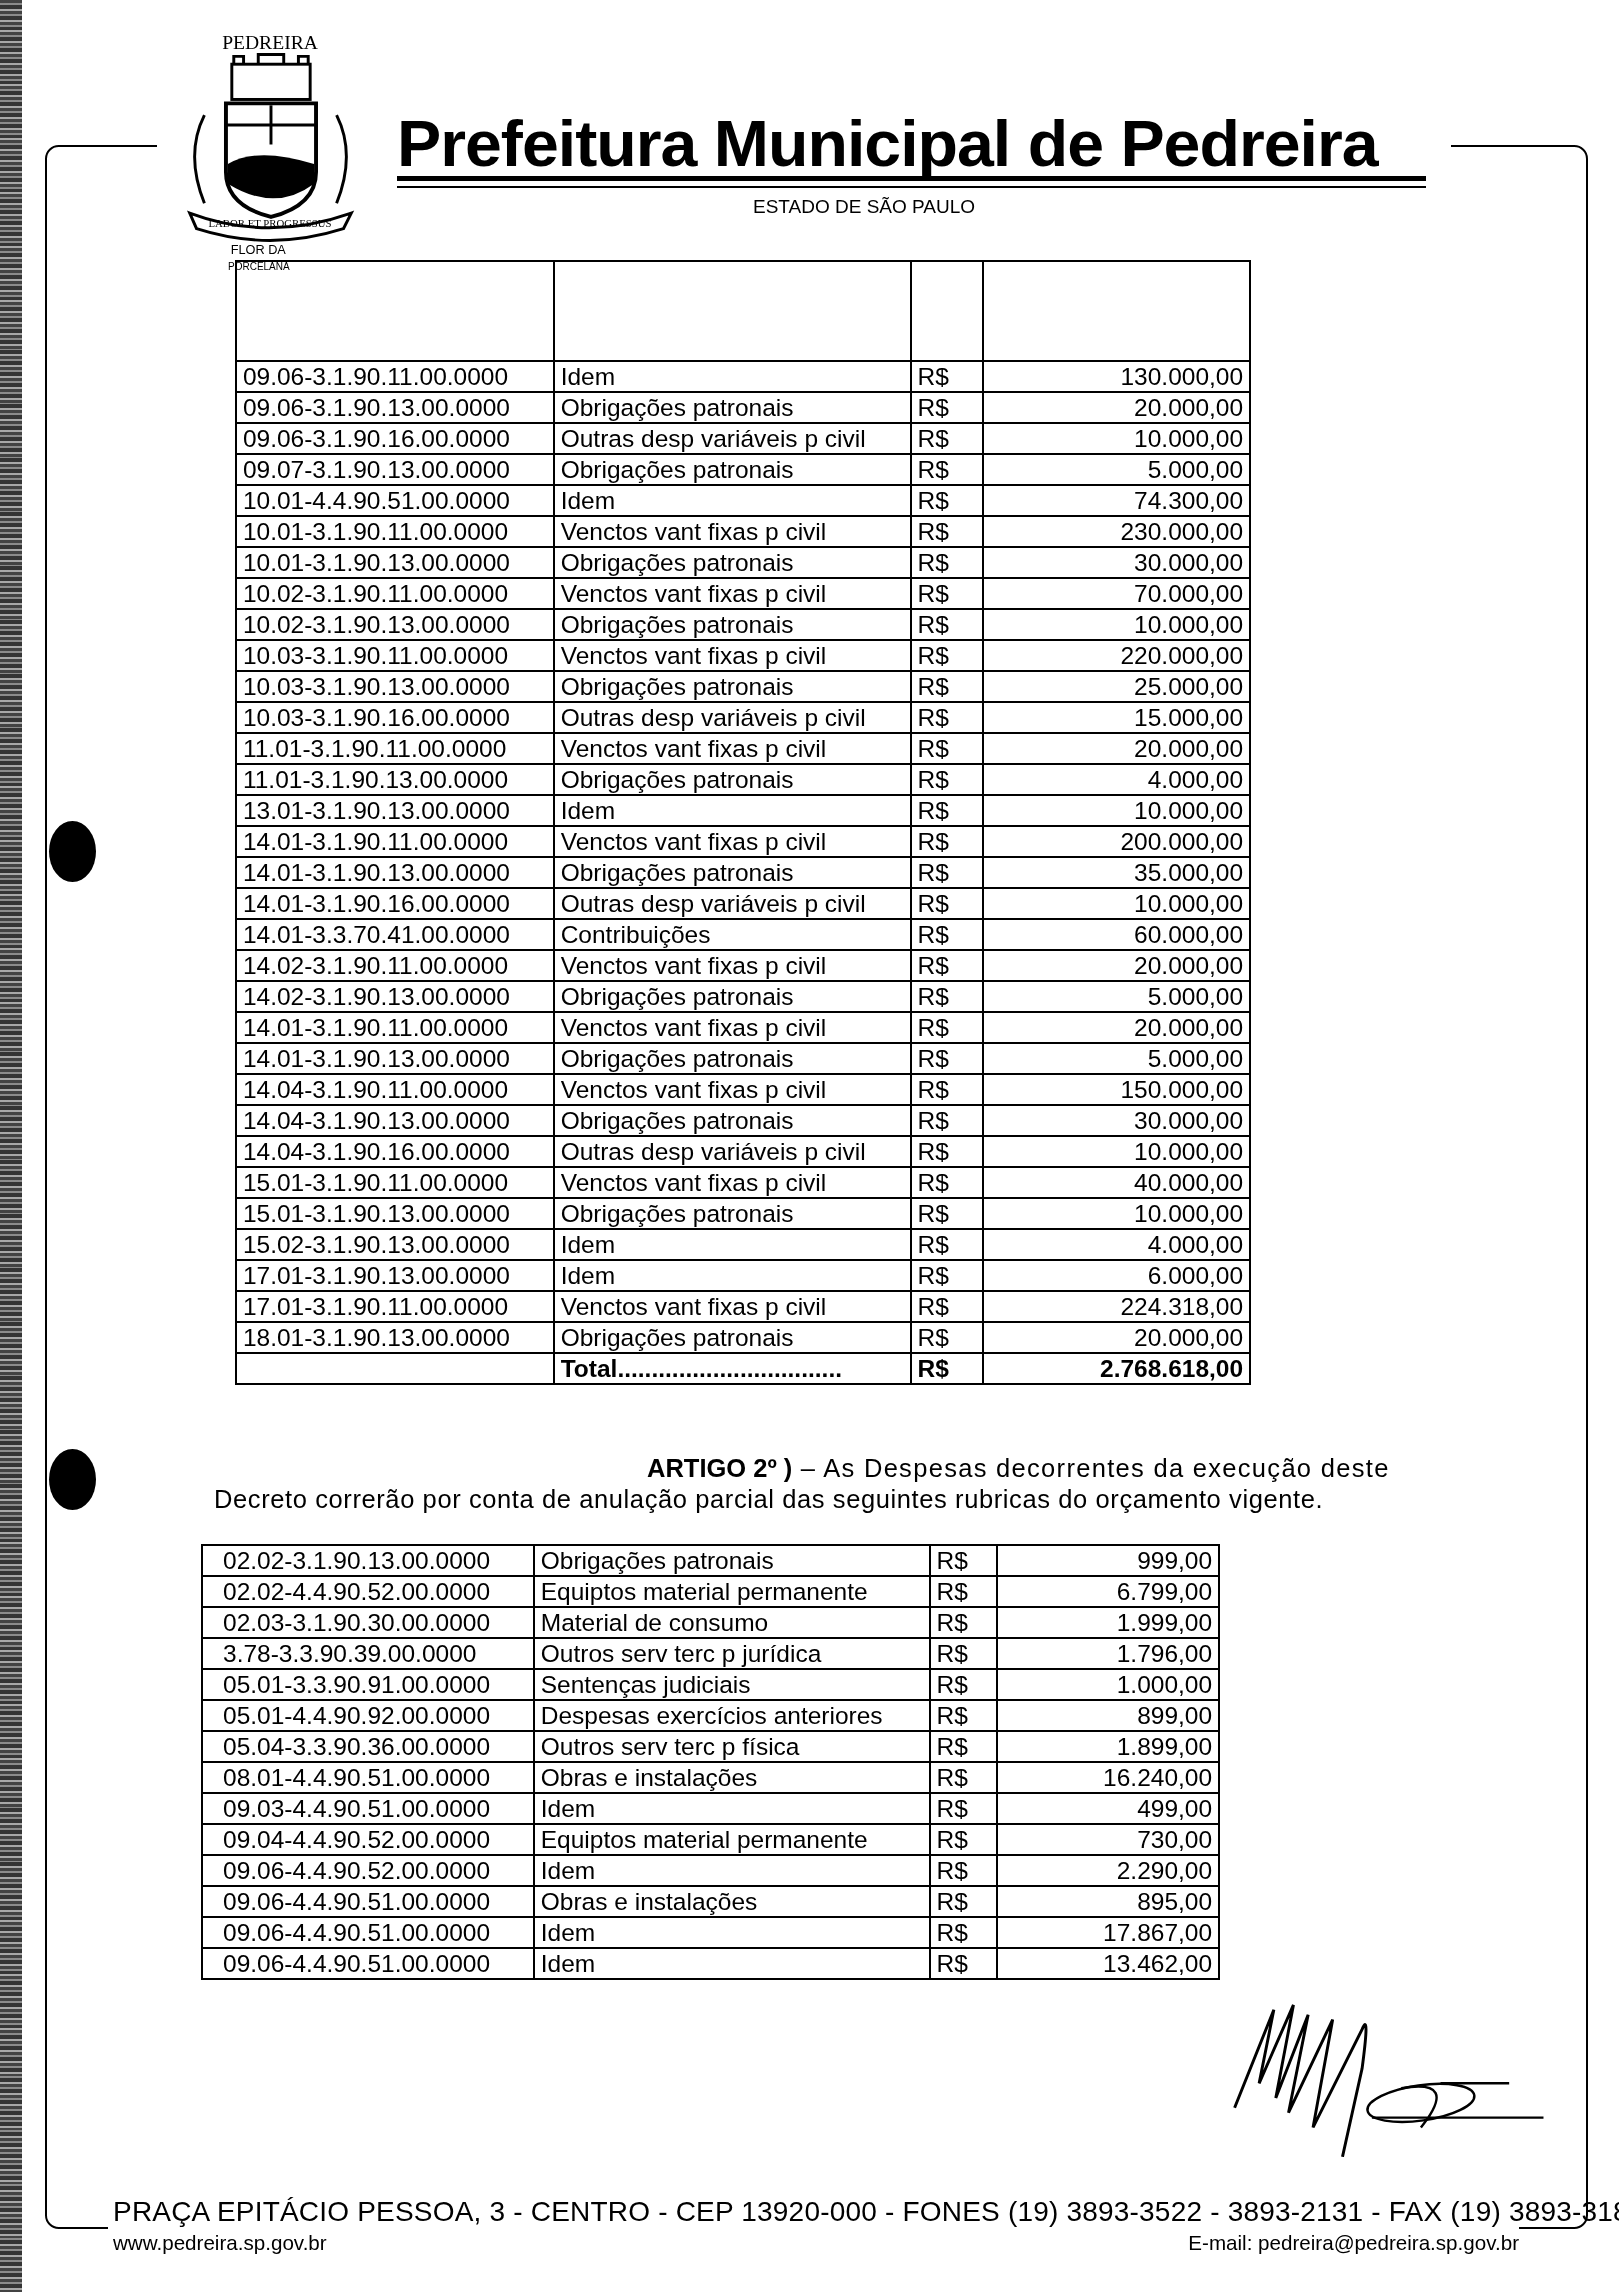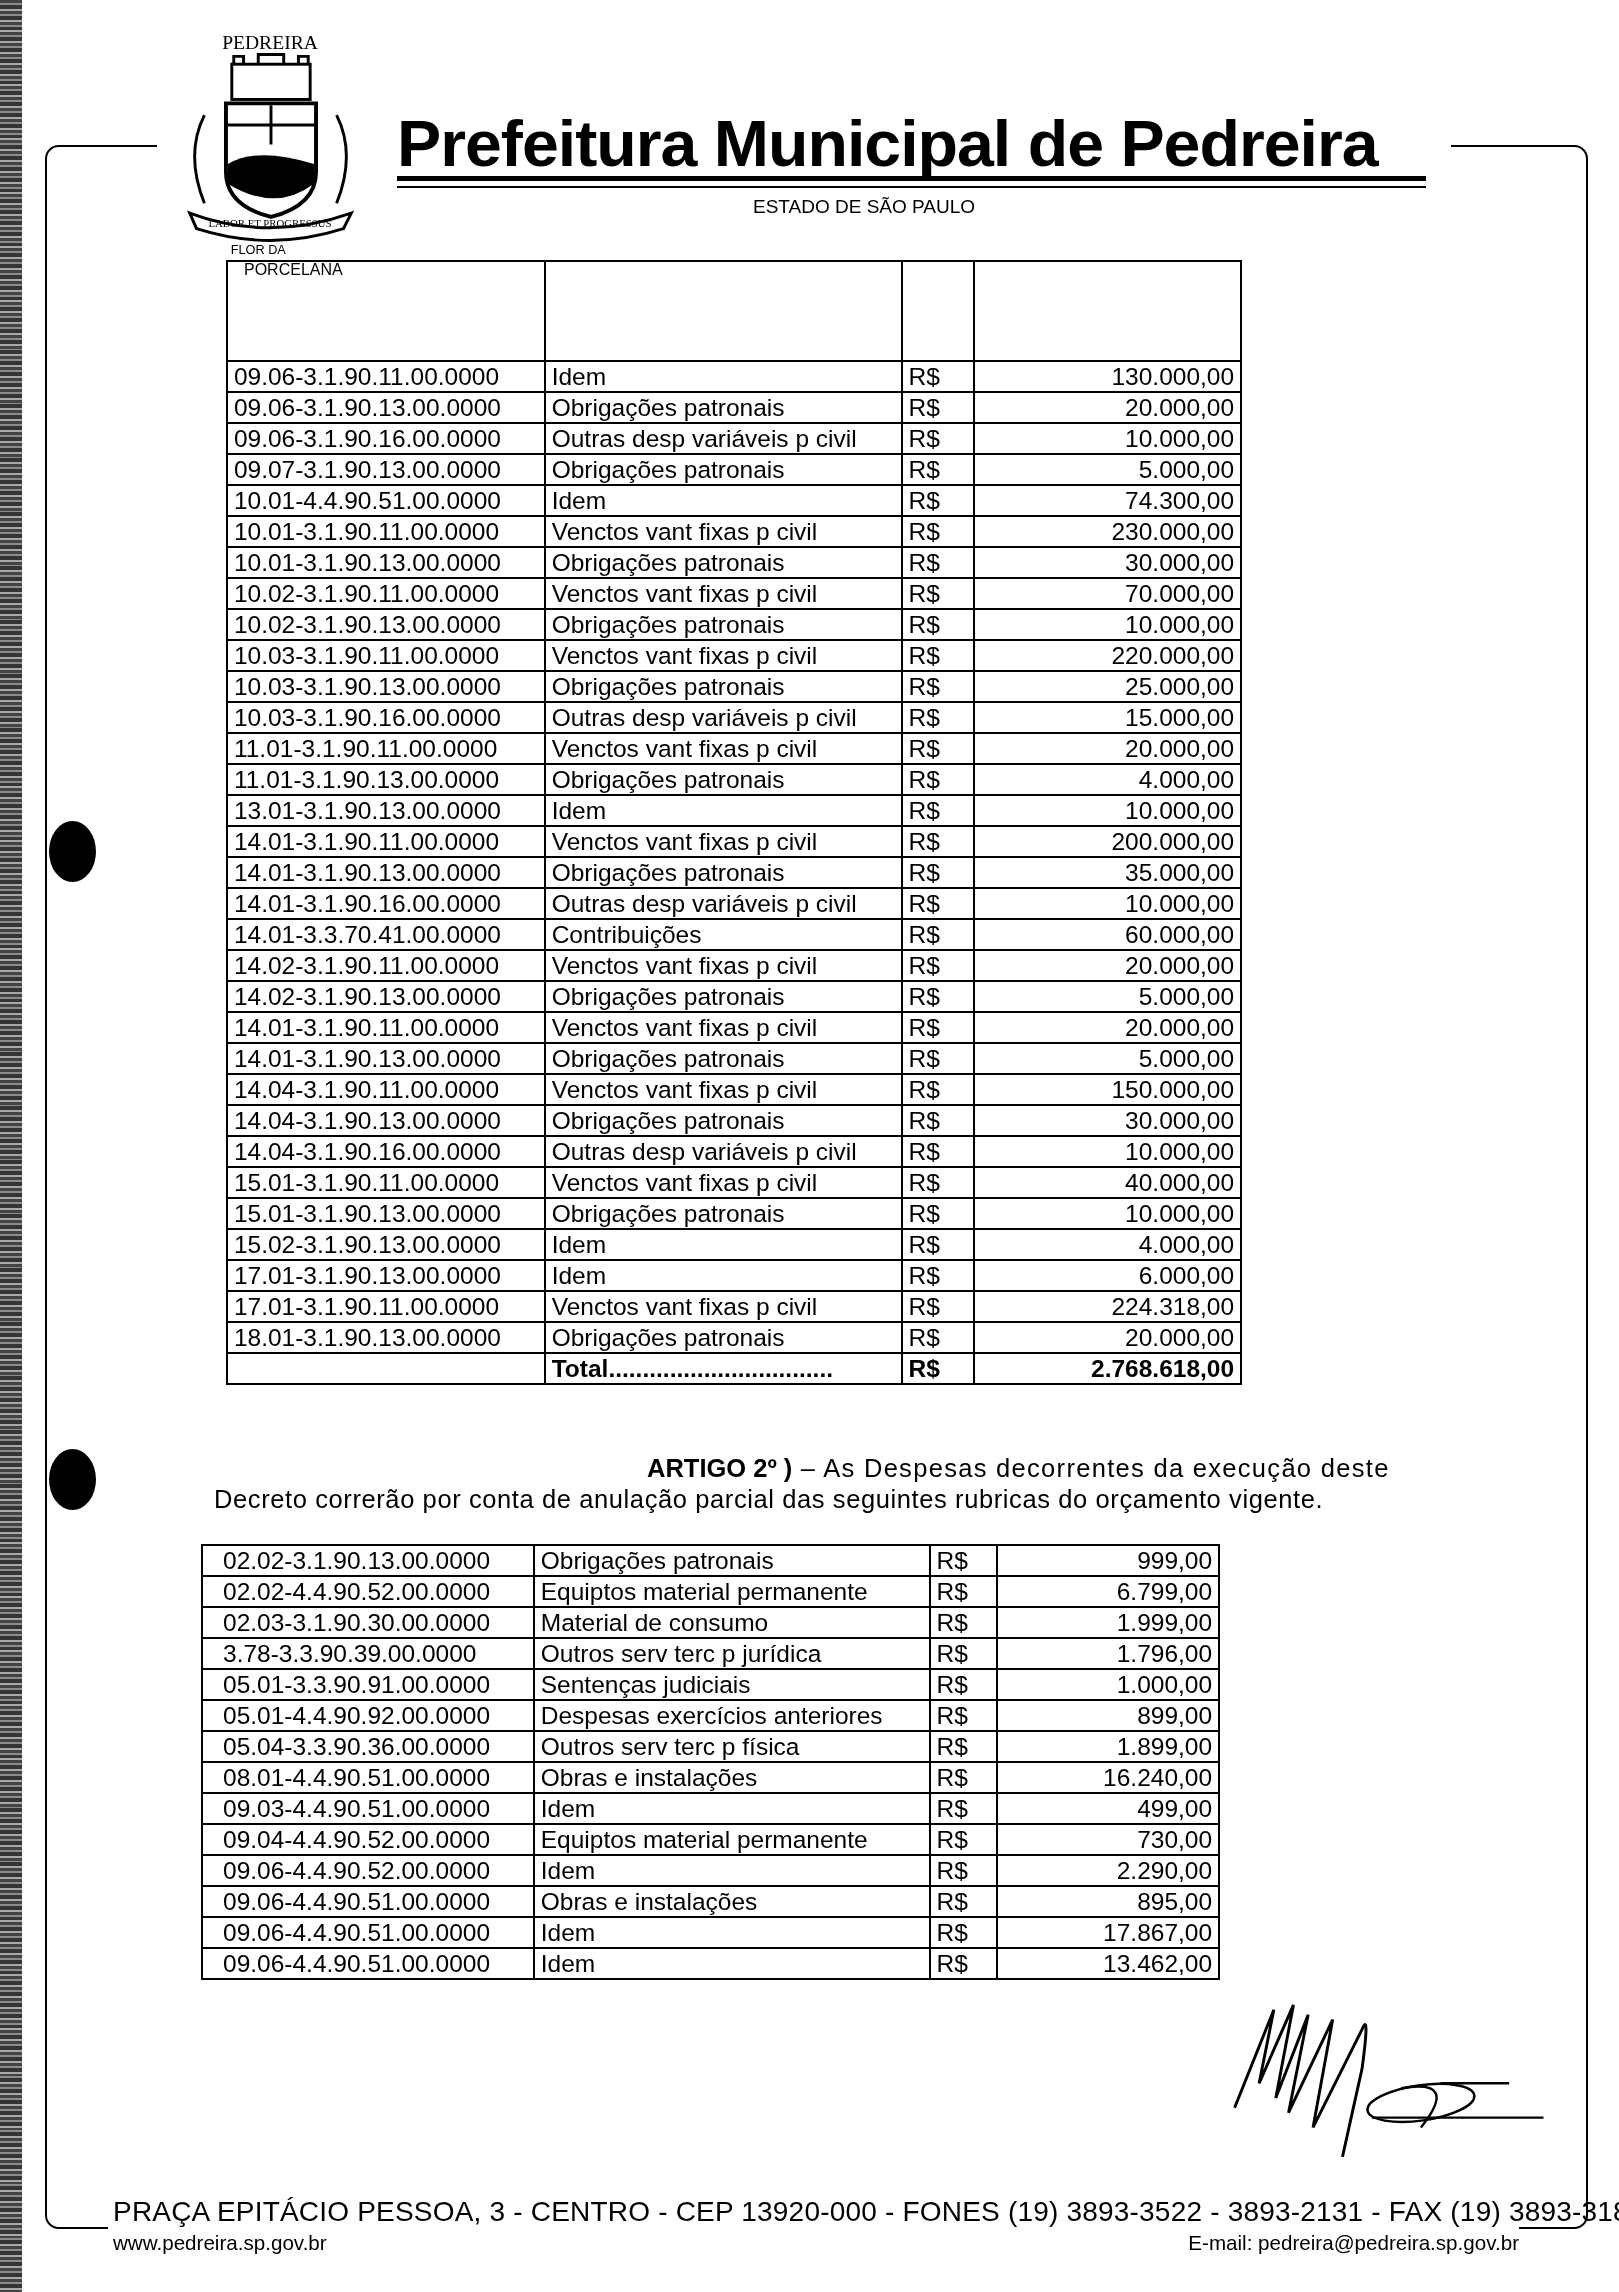--- a/index.html
+++ b/index.html
@@ -12,26 +12,26 @@
     border:2px solid #000; border-radius:13.7px; }
   .frame-gap-top { position:absolute; top:137px; left:157px; width:1294px; height:19.6px; background:#fff; }
   .frame-gap-bottom { position:absolute; top:2217px; left:108px; width:1411px; height:19.6px; background:#fff; }
   .punch { position:absolute; left:49px; width:47px; height:61px; border-radius:50%; background:#000; }
   .crest { position:absolute; left:165px; top:27.4px; width:211px; height:235px; }
   .title { position:absolute; left:397px; top:106px; font-size:65px; font-weight:bold;
     letter-spacing:-1px; white-space:nowrap; transform:scaleX(1.02); transform-origin:left; }
   .rule1 { position:absolute; left:397px; top:176px; width:1029px; height:4.9px; background:#000; }
   .rule2 { position:absolute; left:397px; top:186px; width:1029px; height:2px; background:#000; }
   .subtitle { position:absolute; left:753px; top:196px; font-size:19px; }
-  .porcelana { position:absolute; left:244px; top:261px; font-size:16px; }
+  .porcelana { position:absolute; left:228px; top:261px; font-size:10px; }
   table.grid { position:absolute; border-collapse:collapse; font-size:24.5px; }
   table.grid td { border:2px solid #000; padding:0 5.9px; height:29px; line-height:29px; white-space:nowrap; }
   td.r { text-align:right; }
   td.cur { text-align:left; }
-  .t1 { left:226px; top:260px; width:1016px;border-radius:17px; }
+  .t1 { left:235px; top:260px; width:1016px;border-radius:17px; }
   .t1 td.c1 { width:304px; } .t1 td.c2 { width:343px; } .t1 td.c3 { width:59px; }
   .t1 tr.head td { height:98px; }
   .t1 tr.total td { font-weight:bold; }
   .t2 { left:201px; top:1544px; width:1019px; }
   .t2 td.c1 { width:304px;padding-left:20px; } .t2 td.c2 { width:382px; } .t2 td.c3 { width:54px; }
   .art1 { position:absolute; left:647px; top:1454px; font-size:25.5px; letter-spacing:1.3px; white-space:nowrap; }
   .art1 b { letter-spacing:0; }
   .art2 { position:absolute; left:214px; top:1485px; font-size:25.5px; letter-spacing:0.6px; white-space:nowrap; }
   .sig { position:absolute; left:1215px; top:1990px; width:353px; height:167px; }
   .foot1 { position:absolute; left:113px; top:2196px; font-size:28px; white-space:nowrap; letter-spacing:0.2px; }

